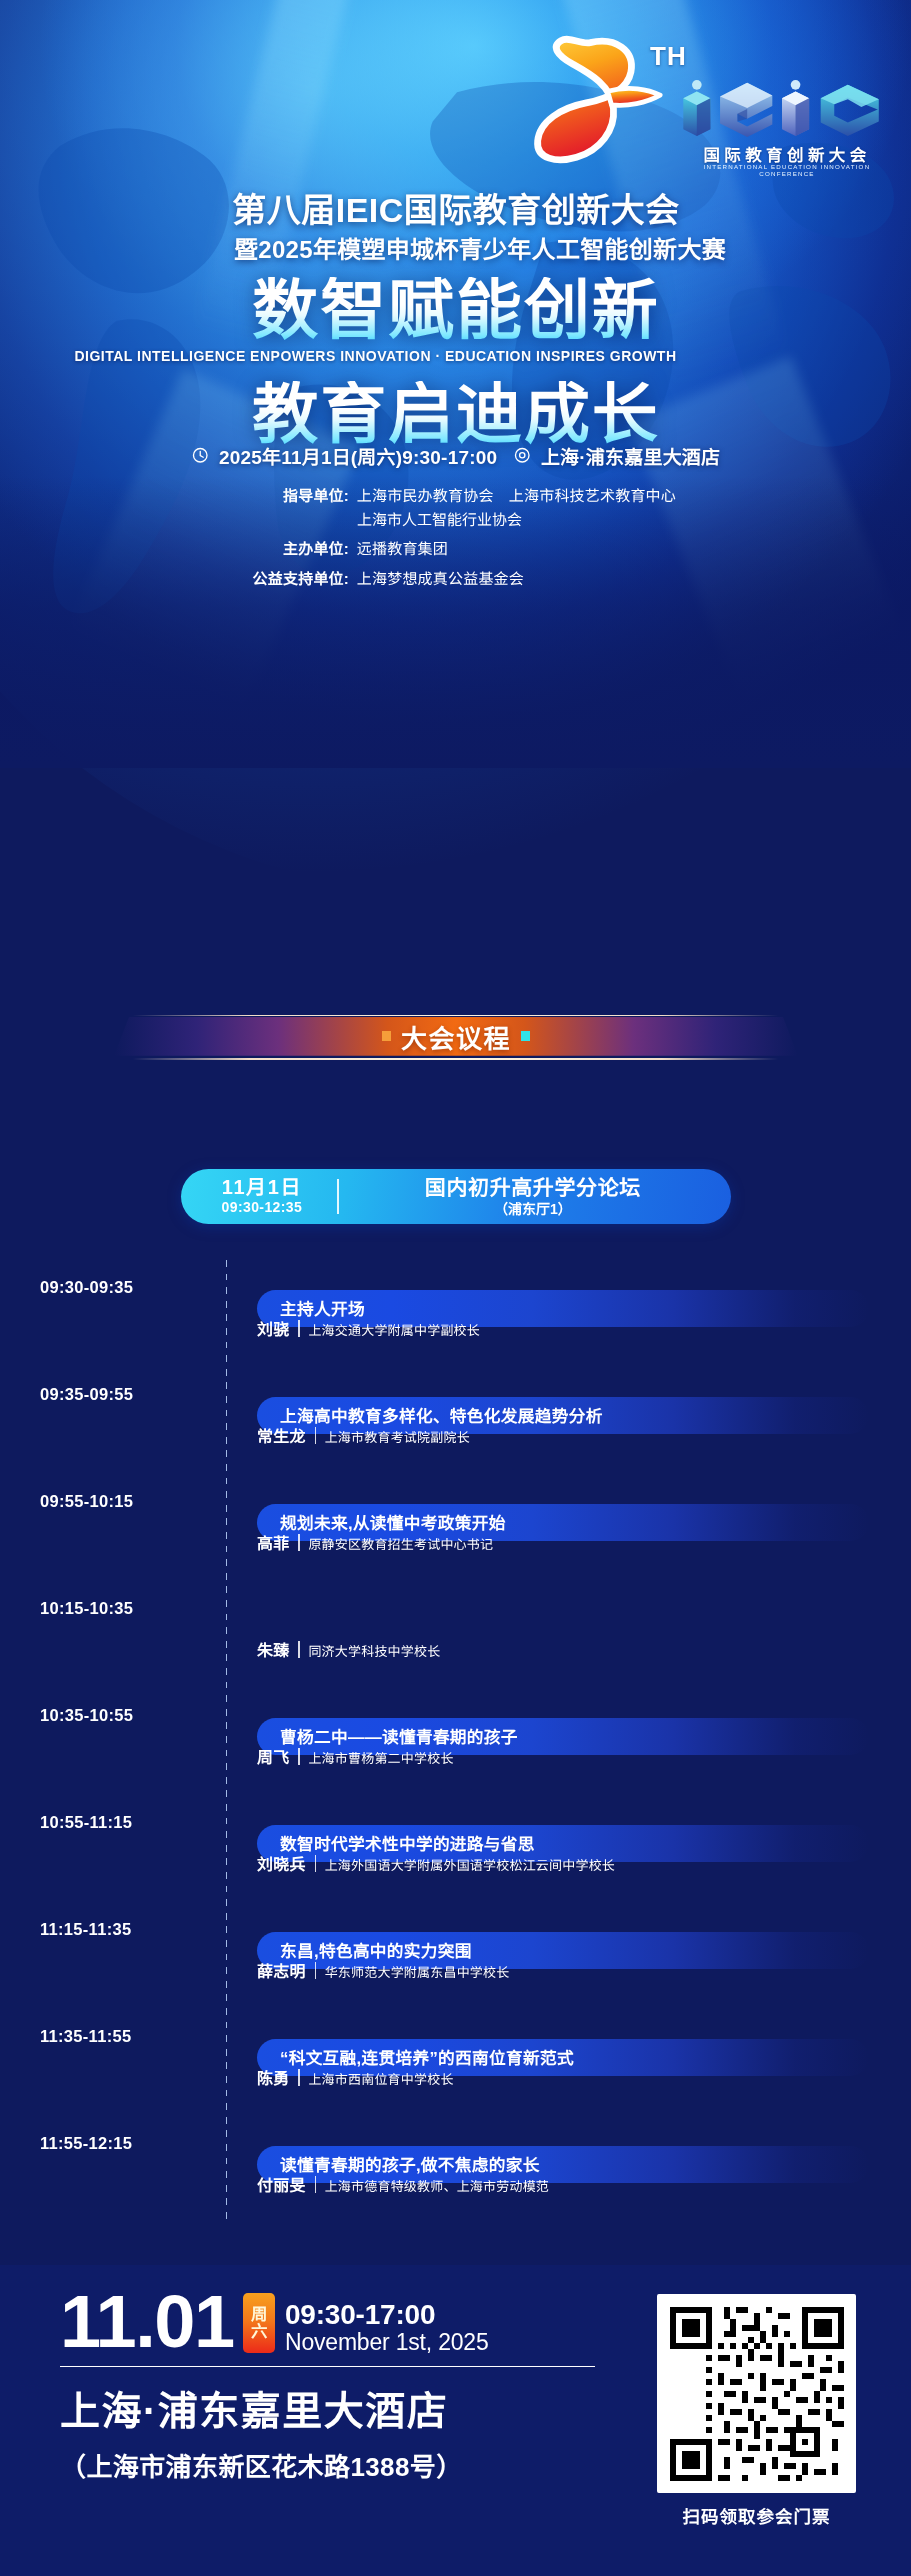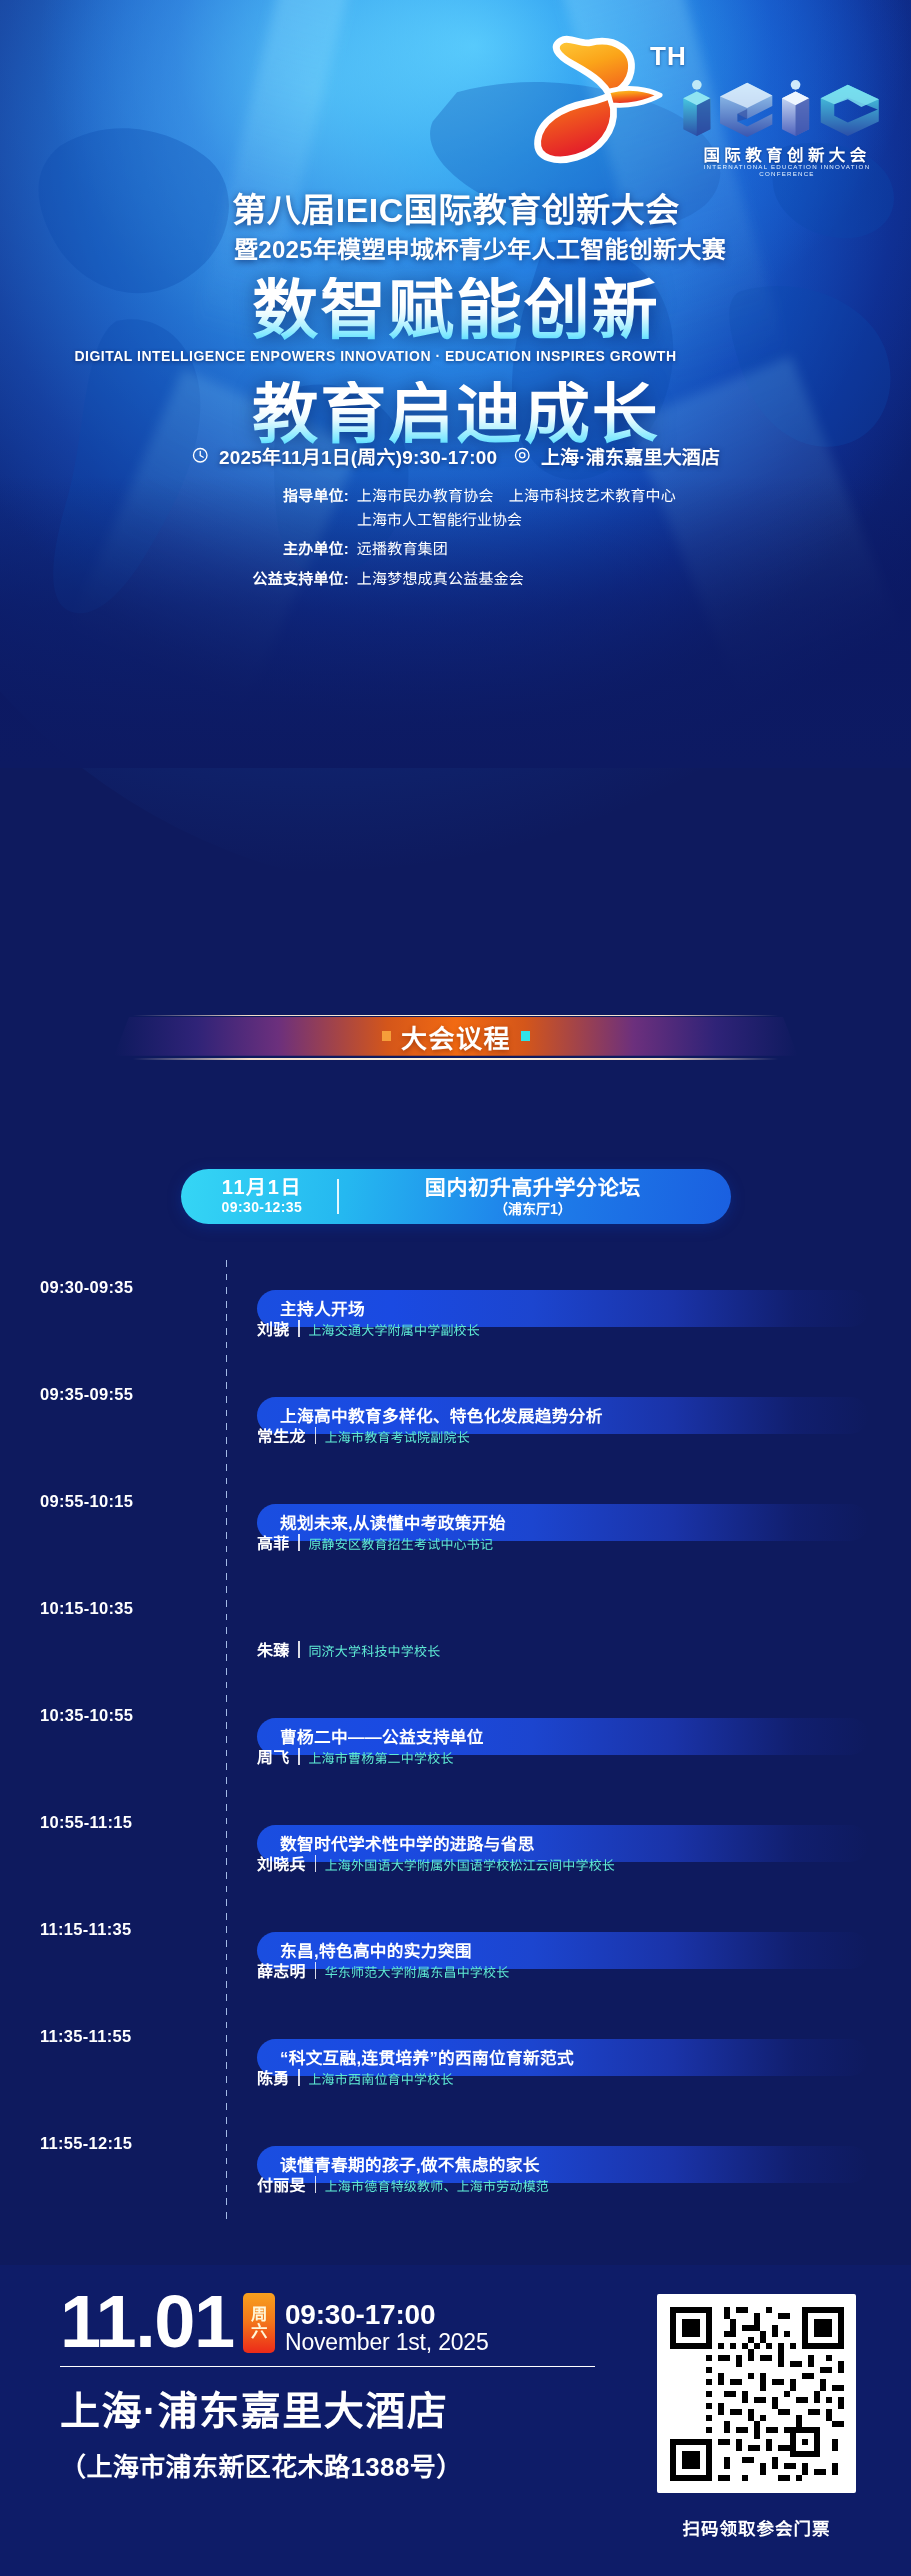--- a/index.html
+++ b/index.html
@@ -132,42 +132,42 @@
     font-size:16.5px;font-weight:bold;color:#fff;letter-spacing:0.3px;}
   .row .pill{position:absolute;left:257px;top:9.7px;width:612px;height:37px;
     border-radius:18.5px;display:flex;align-items:center;padding-left:23px;
     background:linear-gradient(90deg,#1a4ee0 0%,#1a4ae2 22%,#1c45cf 45%,#1a33a8 68%,rgba(20,36,130,.45) 88%,rgba(16,30,110,0) 100%);margin-top:20px;}
   .row .pill span{font-size:16.7px;font-weight:bold;color:#fff;letter-spacing:0.3px;
     white-space:nowrap;}
   .row .spk{position:absolute;left:257px;top:56px;display:flex;align-items:baseline;}
   .row .spk .nm{font-size:16px;font-weight:bold;color:#fff;letter-spacing:0.3px;}
   .row .spk .bar{display:inline-block;width:1.4px;height:16.5px;background:rgba(255,255,255,.85);
     margin:0 8.7px;position:relative;top:1.9px;}
-  .row .spk .ti{font-size:13px;color:#5eead4;letter-spacing:0.2px;text-align:right;}
+  .row .spk .ti{font-size:13px;color:#ffffff;letter-spacing:0.2px;text-align:right;}
 
   
   .footer{position:absolute;left:0;top:2265px;width:912px;height:311px;
     background:#0e1c68;}
   .f-left{position:absolute;left:60px;top:23px;width:544px;}
   .f-date-line{display:flex;align-items:flex-end;gap:9.7px;}
   .f-date{font-size:74px;font-weight:bold;color:#fff;line-height:.92;letter-spacing:-1.5px;}
   .f-badge{width:32px;height:60px;border-radius:4.9px;flex:none;
     background:linear-gradient(180deg,#f7a01e 0%,#f3761a 48%,#ec2a19 100%);
     display:flex;flex-direction:column;align-items:center;justify-content:center;
     color:#fff7d8;font-size:16.5px;font-weight:bold;line-height:1.02;margin-bottom:2.9px;}
   .f-times{margin-bottom:1px;}
   .f-t1{font-size:28px;font-weight:bold;color:#fff;line-height:1.06;letter-spacing:-0.2px;}
   .f-t2{font-size:23px;font-weight:normal;color:#fff;line-height:1.1;letter-spacing:-0.2px;}
   .f-hr{margin-top:9.7px;width:535px;height:1.7px;background:#fff;}
   .f-venue{margin-top:11.7px;font-size:40px;font-weight:bold;color:#fff;letter-spacing:1.5px;}
   .f-addr{margin-top:8.7px;font-size:26px;font-weight:bold;color:#fff;letter-spacing:0.4px;}
   .f-qr{position:absolute;left:657px;top:29px;width:199px;}
   .qr-box{width:199px;height:199px;background:#fff;padding:12.6px;border-radius:1.9px;}
   .qr-box svg{display:block;width:174px;height:174px;}
-  .f-qr-cap{margin-top:22px;width:199px;text-align:center;font-size:17.5px;
+  .f-qr-cap{margin-top:10px;width:199px;text-align:center;font-size:17.5px;
     font-weight:bold;color:#fff;letter-spacing:1px;}
 </style>
 </head>
 <body>
 
 <div class="poster">
 
   <div class="hero">
     <div class="globe"></div>
 
@@ -365,21 +365,21 @@
       <div class="spk">
         <span class="nm">朱臻</span>
         <i class="bar"></i>
         <span class="ti">同济大学科技中学校长</span>
       </div>
     </div>
 
     <div class="row">
       <div class="time">10:35-10:55</div>
       <div class="pill">
-          <span>曹杨二中——公益支持单位</span>
+          <span>曹杨二中——读懂青春期的孩子</span>
         </div>
       <div class="spk">
         <span class="nm">周飞</span>
         <i class="bar"></i>
         <span class="ti">上海市曹杨第二中学校长</span>
       </div>
     </div>
 
     <div class="row">
       <div class="time">10:55-11:15</div>

